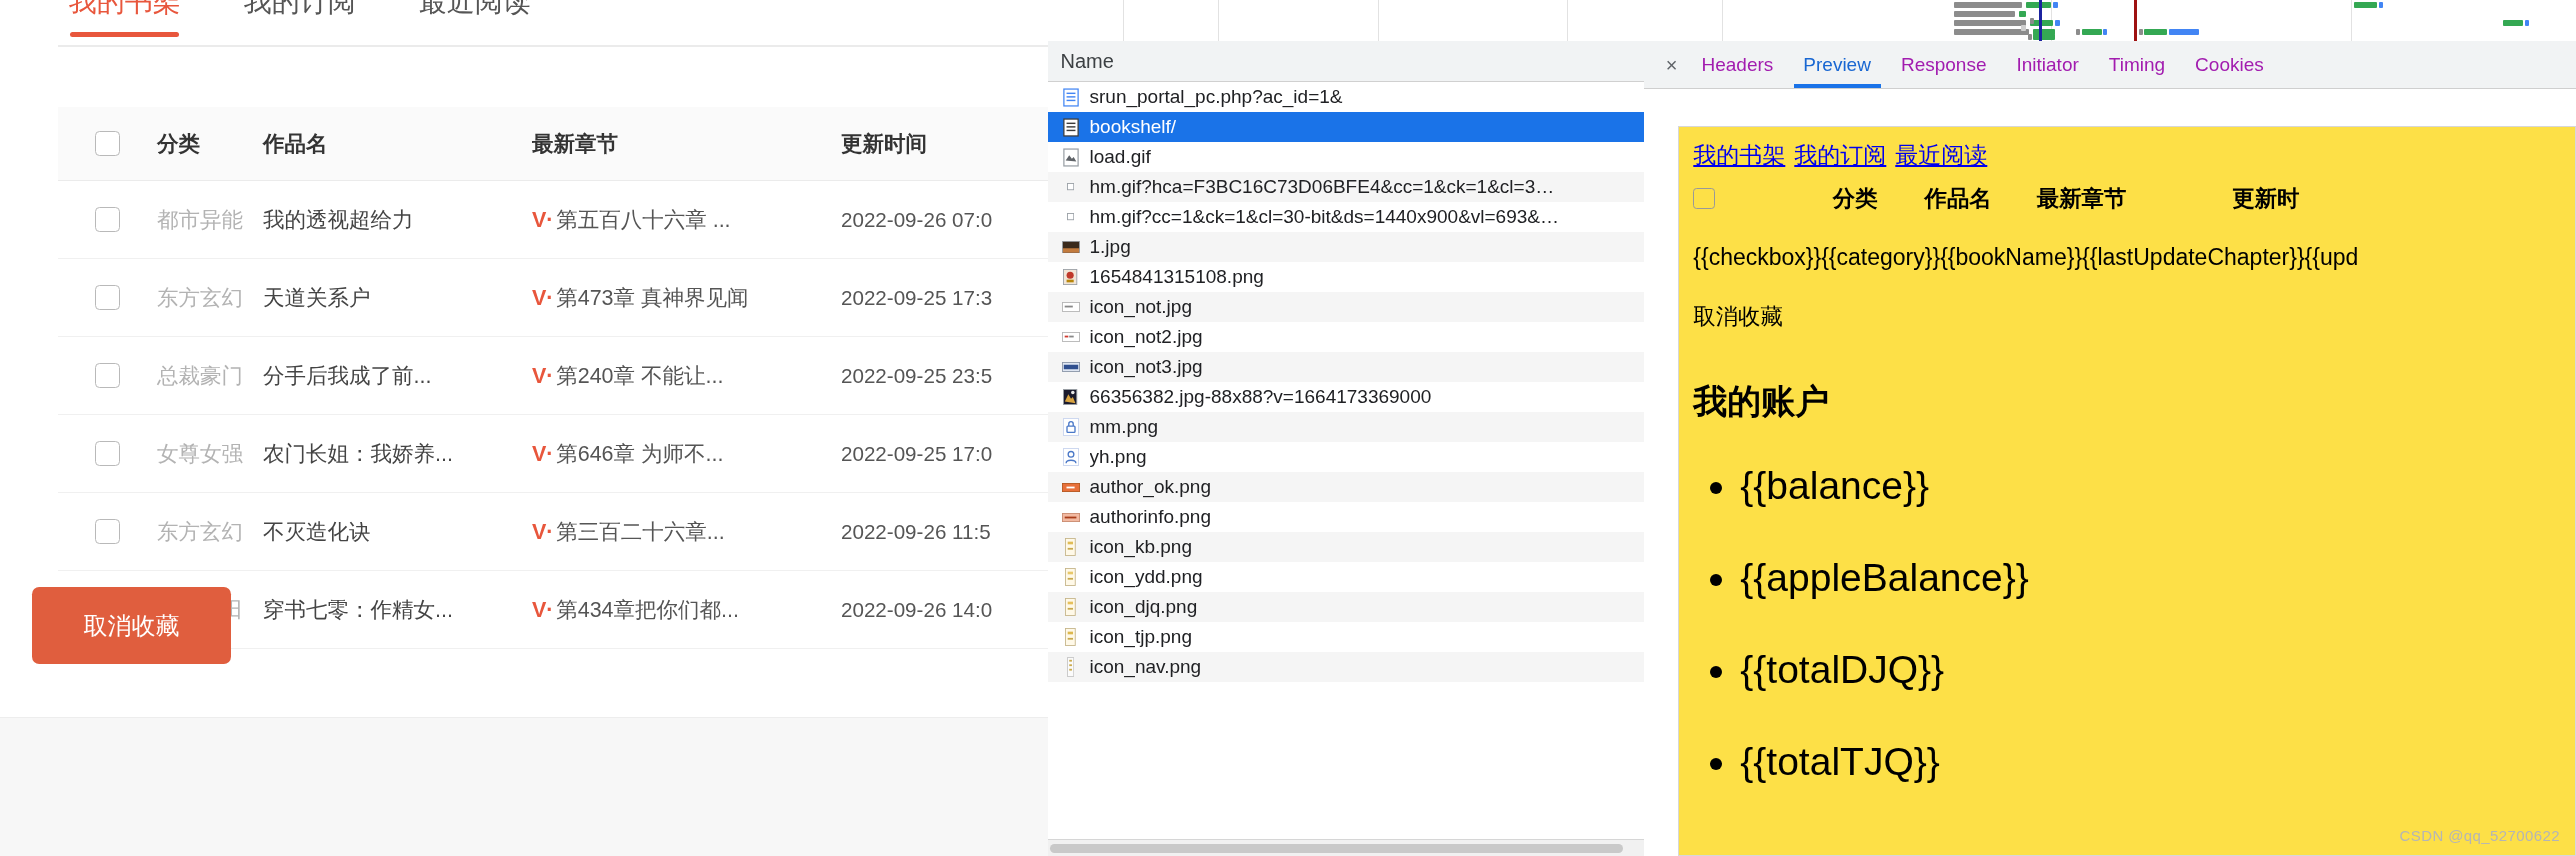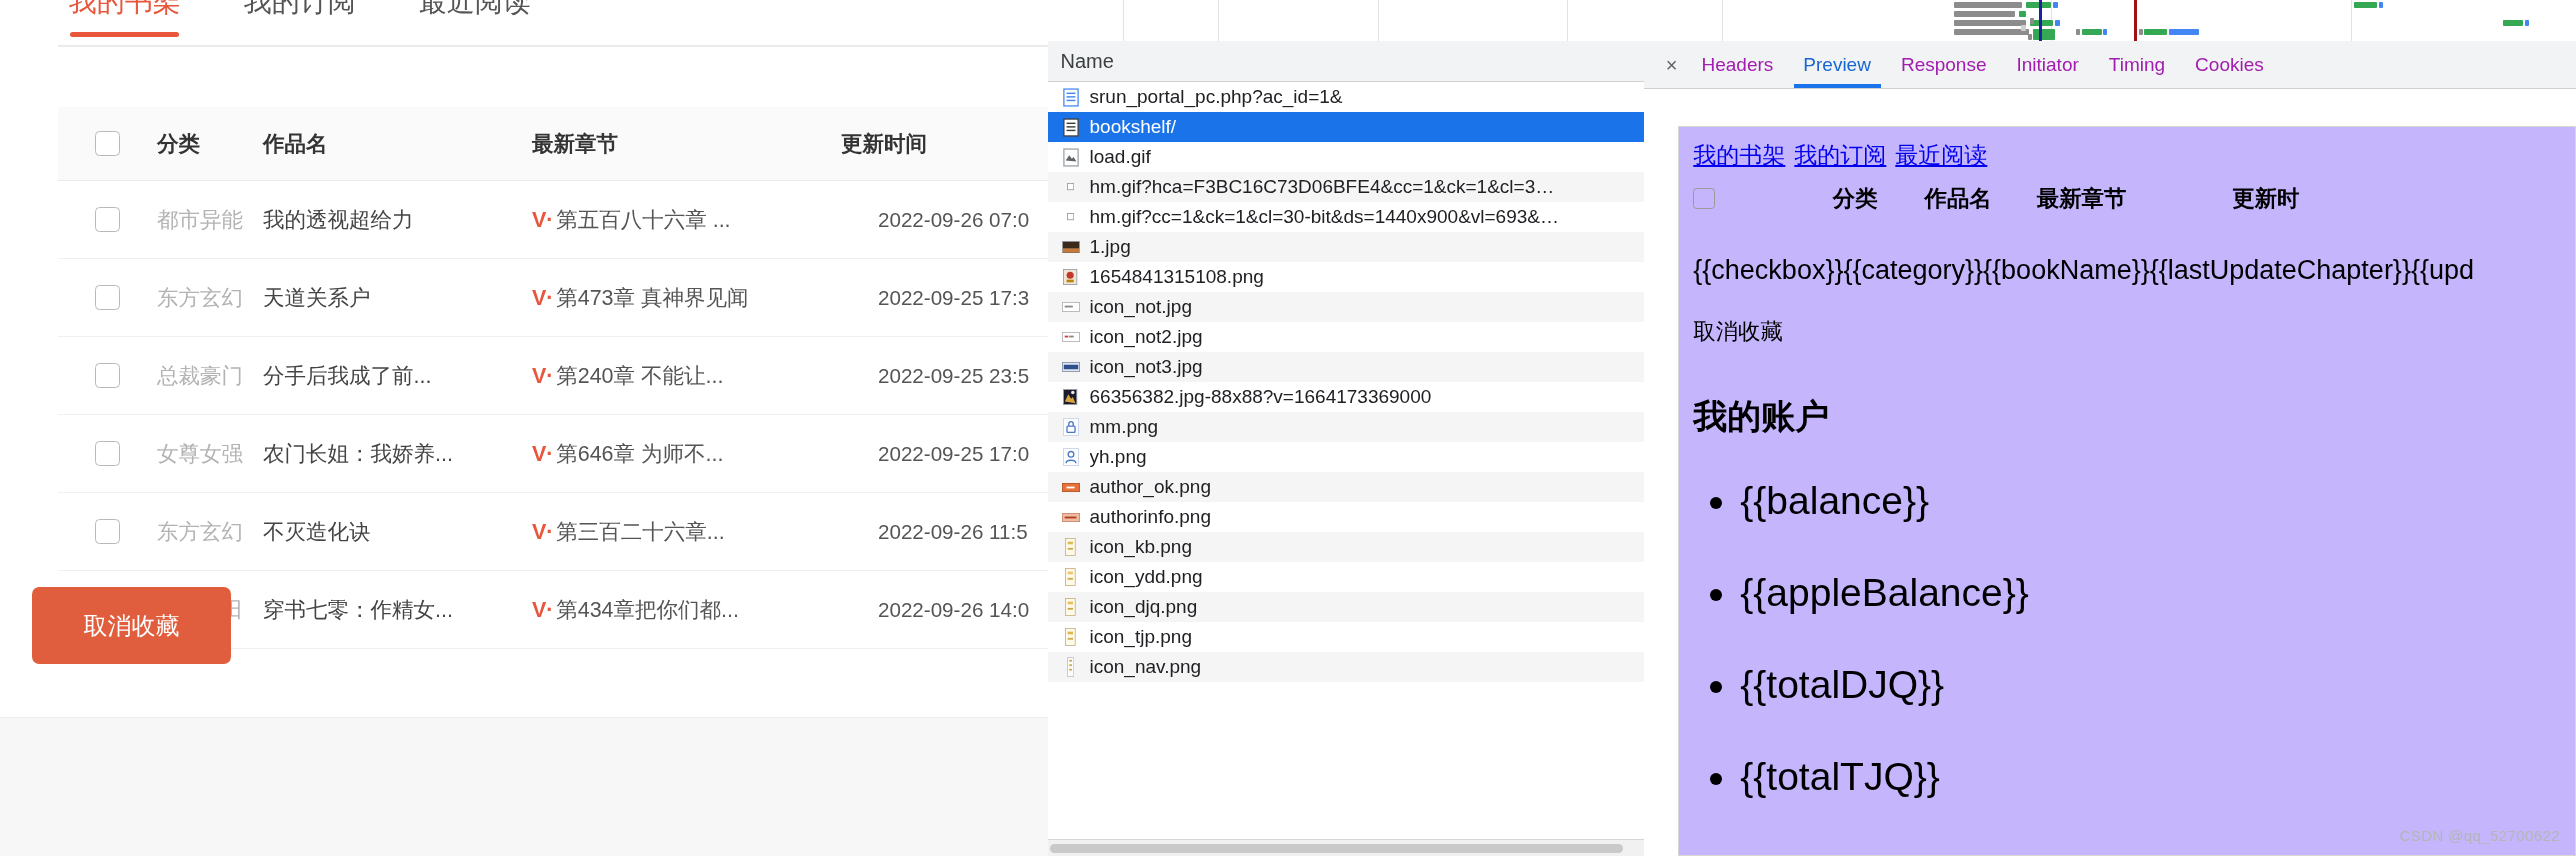--- a/index.html
+++ b/index.html
@@ -30,21 +30,21 @@
   .c-cat{width:106px;flex:none;}
   .c-name{width:269px;flex:none;}
   .c-chap{width:309px;flex:none;}
   .c-date{width:269px;flex:none;}
   .thead .c-cat,.thead .c-name,.thead .c-chap,.thead .c-date{
     font-size:21.5px;color:#333;font-weight:bold;
   }
   .trow .c-cat{font-size:21.5px;color:#b3b3b3;}
   .trow .c-name{font-size:21.5px;color:#444;white-space:nowrap;overflow:hidden;}
   .trow .c-chap{font-size:21.5px;color:#555;white-space:nowrap;overflow:hidden;}
-  .trow .c-date{font-size:20.6px;color:#555;white-space:nowrap;margin-left:37px;}
+  .trow .c-date{font-size:20.6px;color:#555;white-space:nowrap;}
   .vflag{color:#e8563c;font-weight:bold;margin-right:2.7px;}
   .cbx{width:25px;height:25px;border:1.8px solid #b9b9b9;border-radius:4.5px;background:#fff;box-sizing:border-box;cursor:pointer;}
 
   .cancel-btn{
     position:absolute;left:32px;top:587px;width:199px;height:77px;
     background:#e05e3e;border:none;border-radius:7.2px;color:#fff;font-size:24px;
     font-family:"Liberation Sans","DejaVu Sans",sans-serif;cursor:pointer;
   }
   .page-foot{position:absolute;left:0;top:717px;width:1048px;height:140px;background:#f7f7f7;border-top:0.9px solid #ededed;}
 
@@ -72,28 +72,28 @@
   .net-scroll-thumb{position:absolute;left:1.8px;top:3.6px;width:573px;height:9px;background:#c9c9c9;border-radius:4.5px;}
 
   
   .detail{position:absolute;left:1644px;top:41px;width:932px;height:815px;background:#fff;overflow:hidden;}
   .dt-tabs{height:47px;background:#f1f3f4;border-bottom:1.8px solid #cfcfcf;display:flex;align-items:center;padding-left:12.5px;gap:0;}
   .dt-close{width:30px;font-size:20px;color:#5f6368;text-align:center;cursor:pointer;line-height:1;}
   .dt-tab{padding:0 15px;height:46px;line-height:46px;font-size:19px;color:#a21caf;cursor:pointer;position:relative;white-space:nowrap;}
   .dt-tab.active{color:#1967d2;}
   .dt-tab.active:after{content:"";position:absolute;left:5.4px;right:5.4px;bottom:0;height:3.6px;background:#1a73e8;}
 
-  .preview-box{position:absolute;left:34px;top:85px;right:0;bottom:0;border:0.9px solid #d7d7d7;background:#c4b5fd;overflow:hidden;}
+  .preview-box{position:absolute;left:34px;top:85px;right:0;bottom:0;border:0.9px solid #d7d7d7;background:#fde047;overflow:hidden;}
   .pv{position:absolute;left:14.3px;top:12.5px;right:0;font-family:"Liberation Sans","DejaVu Sans",sans-serif;color:#000;}
   .pv-links{font-size:23px;white-space:nowrap;}
   .pv-links a{color:#0000ee;text-decoration:underline;margin-right:9px;}
   .pv-thead{display:flex;align-items:center;margin-top:12.5px;white-space:nowrap;font-size:22.4px;font-weight:bold;color:#000;}
   .pv-thead .pv-c{display:inline-block;}
   .pv-chk{width:21.5px;height:21.5px;border:1.8px solid #999;border-radius:3.6px;box-sizing:border-box;display:inline-block;}
-  .pv-tpl{margin-top:41px;font-size:27px;white-space:nowrap;}
+  .pv-tpl{margin-top:30px;font-size:23px;white-space:nowrap;}
   .pv-cancel{margin-top:30px;font-size:22.4px;}
   .pv-h2{margin-top:47px;font-size:34px;font-weight:bold;}
   .pv-ul{margin:39px 0 0 0;padding-left:47px;list-style:disc;}
   .pv-ul li{font-size:39px;margin-bottom:48px;}
 
   .watermark{position:absolute;right:16px;bottom:12.5px;font-size:15px;color:#b5b5b5;letter-spacing:0.4px;}
 </style>
 </head>
 <body>
 

